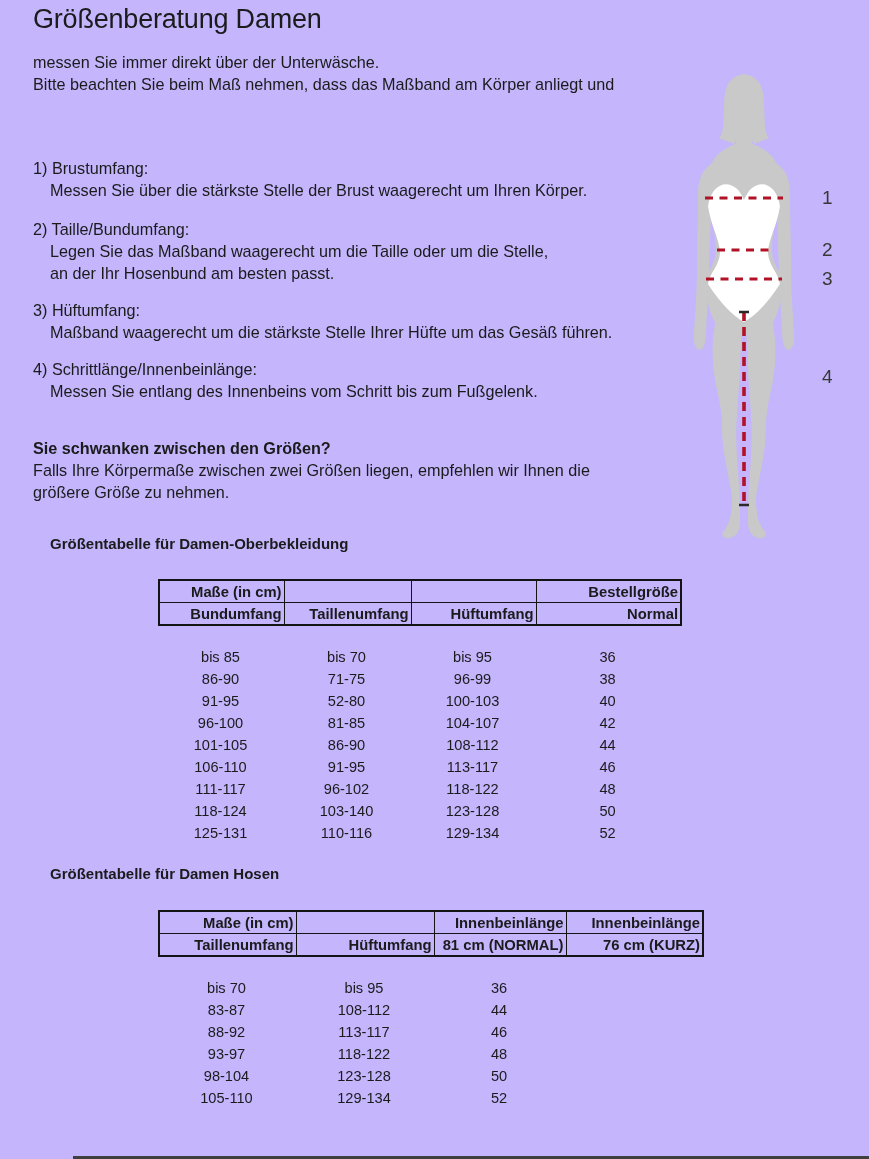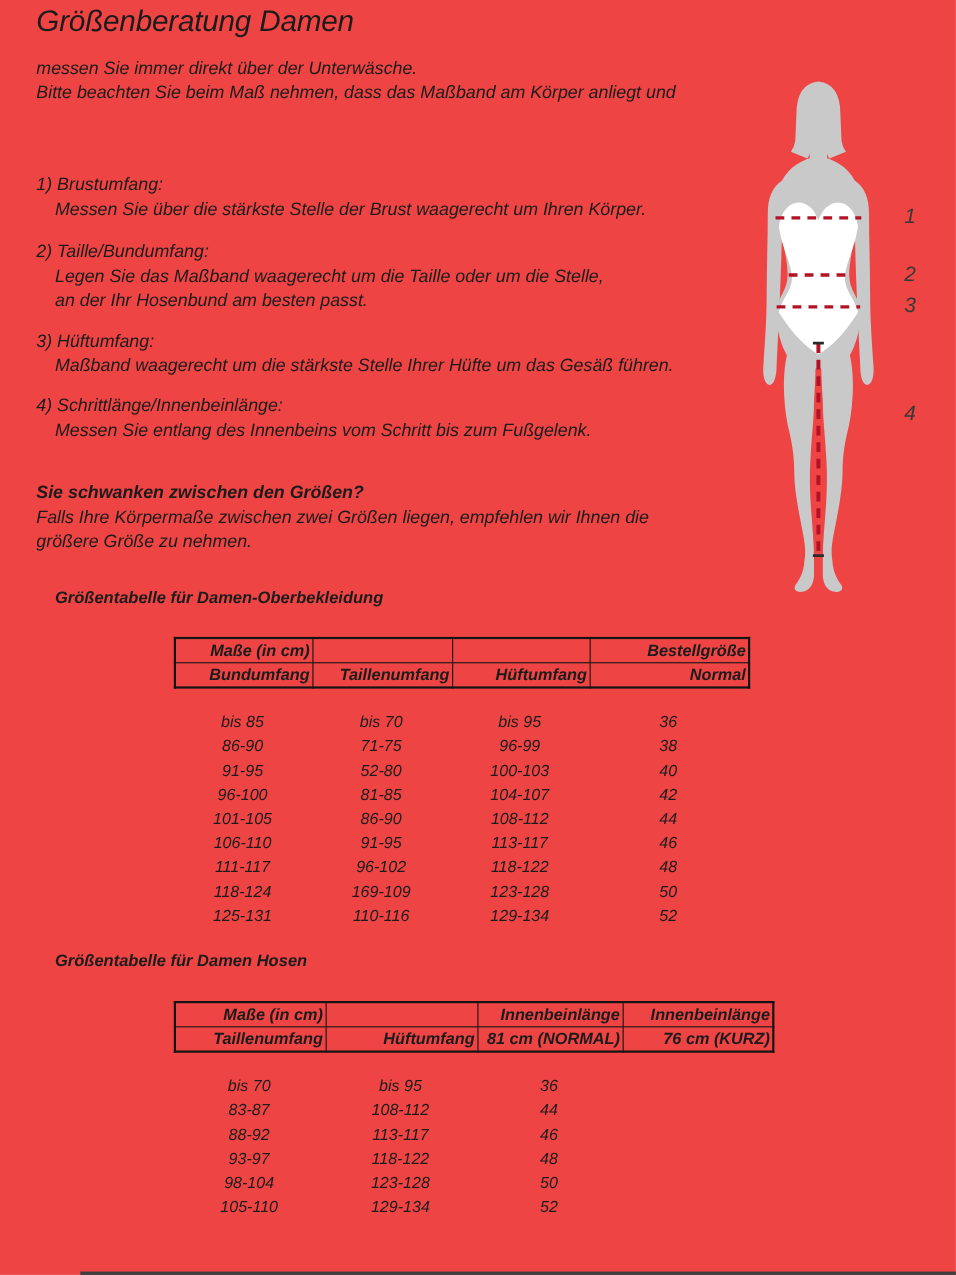--- a/index.html
+++ b/index.html
@@ -4,22 +4,22 @@
 <style>
   :root{
     --text:#1b1b1b;
     --silhouette:#c9c9c9;
     --measure_line:#b11226;
     --border:#141414;
     --label:#383838;
   }
   html,body{margin:0;padding:0;background:#fff;}
   .page{
-    position:relative;width:869px;height:1159px;background:#ef4444;overflow:hidden;
-    font-family:"Liberation Sans",sans-serif;color:var(--text);font-style:italic;
+    position:relative;width:869px;height:1159px;background:#c4b5fd;overflow:hidden;
+    font-family:"Liberation Sans",sans-serif;color:var(--text);
   }
   .abs{position:absolute;}
   .title{left:33px;top:4px;font-size:27px;font-weight:400;letter-spacing:-0.2px;}
   .bodytext{font-size:16.2px;line-height:22px;white-space:nowrap;}
   .intro{left:33px;top:51px;}
   .item-label{left:33px;}
   .item-desc{left:50px;}
   .bold{font-weight:700;}
   .advice-h{left:33px;top:437px;font-size:16.2px;}
   .advice-p{left:33px;top:459px;}
@@ -168,21 +168,21 @@
           <td>46</td>
         </tr>
         <tr>
           <td>111-117</td>
           <td>96-102</td>
           <td>118-122</td>
           <td>48</td>
         </tr>
         <tr>
           <td>118-124</td>
-          <td>169-109</td>
+          <td>103-140</td>
           <td>123-128</td>
           <td>50</td>
         </tr>
         <tr>
           <td>125-131</td>
           <td>110-116</td>
           <td>129-134</td>
           <td>52</td>
         </tr>
       </tbody>

